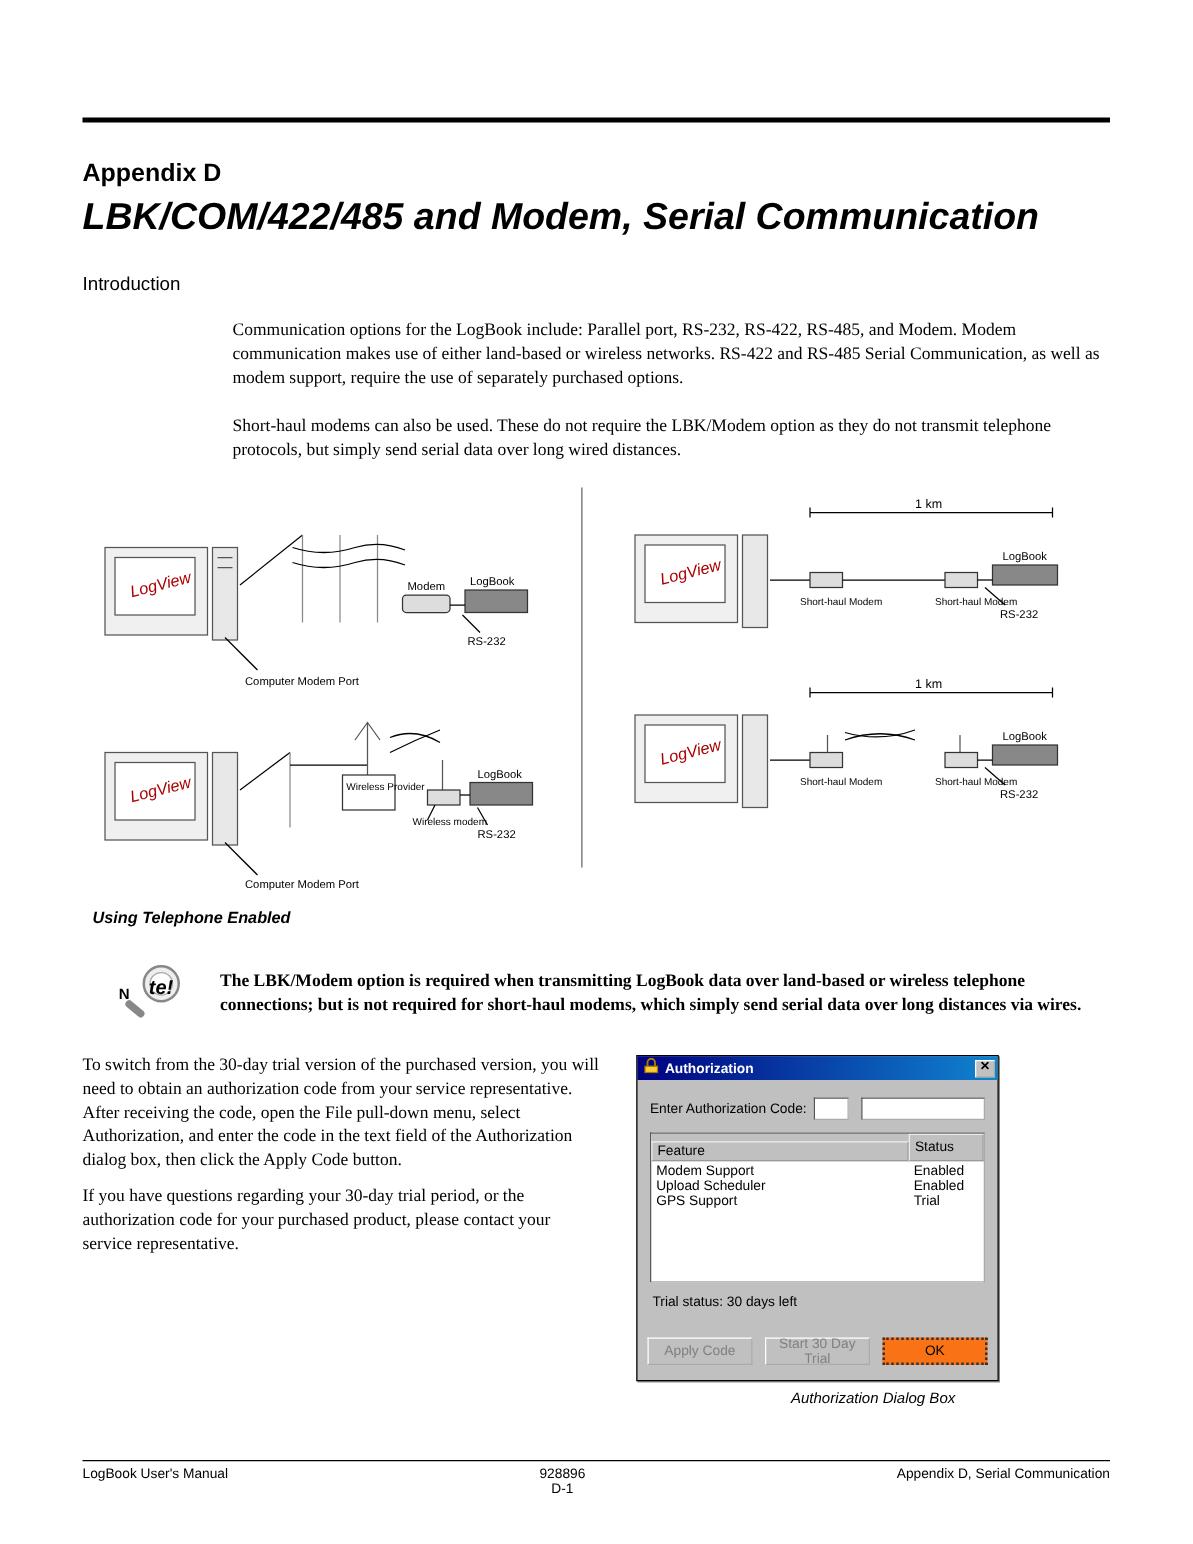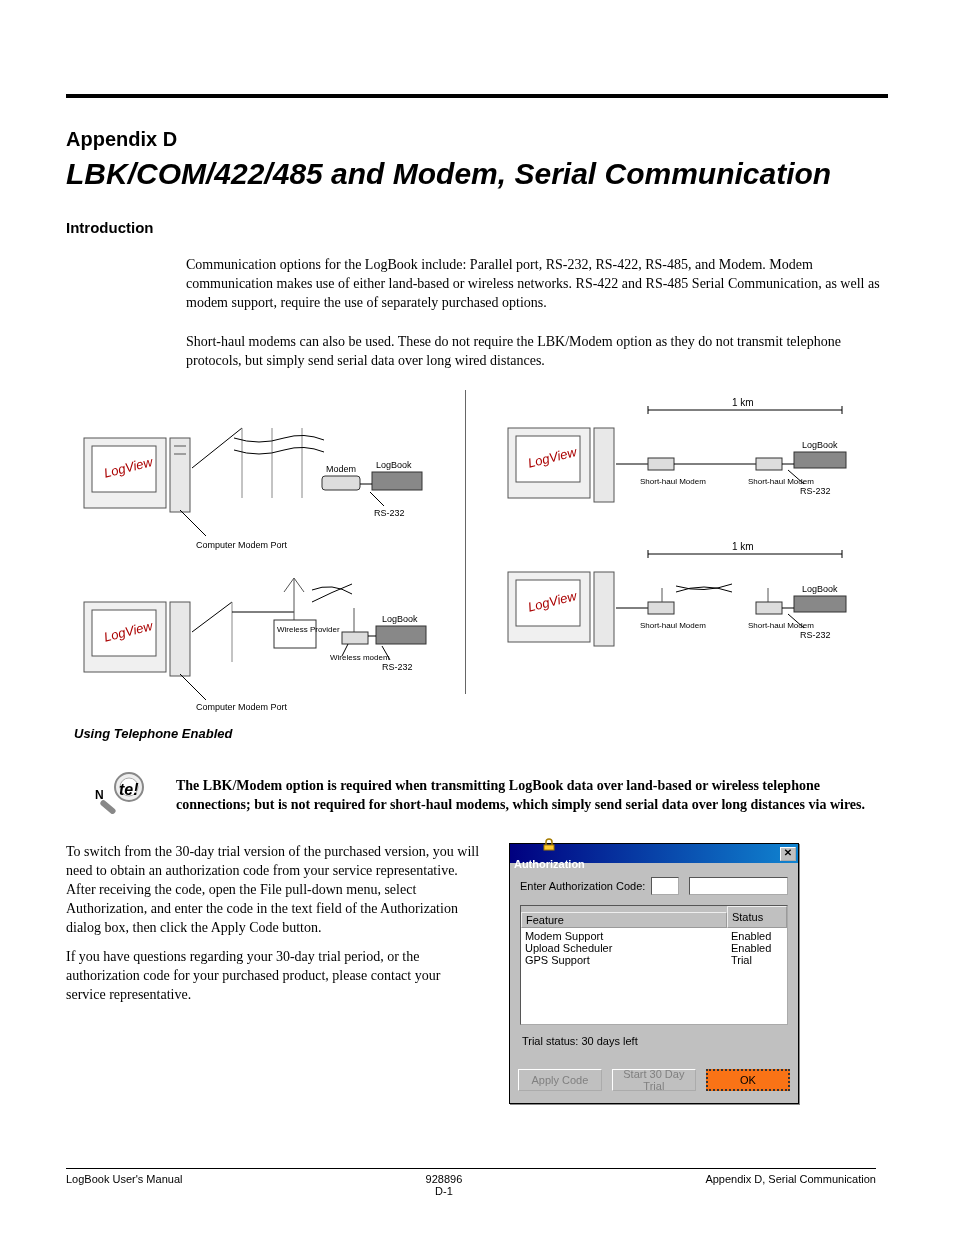--- a/index.html
+++ b/index.html
@@ -34,21 +34,21 @@
     .chapter-title {
       font-family: Arial, Helvetica, sans-serif;
       font-size: 30px;
       font-weight: bold;
       font-style: italic;
       margin-bottom: 28px;
     }
     .subhead {
       font-family: Arial, Helvetica, sans-serif;
       font-size: 15px;
-      font-weight: bold;
+      font-weight: normal;
       margin-bottom: 10px;
     }
     .body-text {
       font-size: 14px;
       line-height: 1.35;
       margin-bottom: 10px;
     }
     .body-text.indented {
       margin-left: 120px;
       margin-bottom: 12px;
@@ -122,21 +122,20 @@
       color: #fff;
       padding: 2px 2px 2px 4px;
       font-weight: bold;
       font-size: 11px;
       height: 19px;
     }
     .titlebar .sys {
       display: flex;
       align-items: center;
       gap: 4px;
-      flex-direction: column;
     }
     .closebtn {
       width: 16px;
       height: 14px;
       background: #c0c0c0;
       border: 1px outset #fff;
       font-family: Arial, sans-serif;
       font-size: 10px;
       line-height: 10px;
       text-align: center;
@@ -232,21 +231,21 @@
       font-family: Arial, Helvetica, sans-serif;
       font-style: italic;
       font-size: 12px;
       text-align: center;
       margin-top: 6px;
       padding-bottom: 2px;
     }
     .footer {
       position: absolute;
       left: 66px;
-      right: 78px;
+      right: 66px;
       bottom: 38px;
       border-top: 1px solid #000;
       padding-top: 4px;
       display: flex;
       justify-content: space-between;
       font-family: Arial, Helvetica, sans-serif;
       font-size: 11px;
     }
     .footer .fl {}
     .footer .fc { text-align: center; }
@@ -435,20 +434,21 @@
             </div>
           </div>
           <div class="trial-status">Trial status: 30 days left</div>
         </div>
         <div class="dialog-buttons">
           <div class="dbtn">Apply Code</div>
           <div class="dbtn">Start 30 Day Trial</div>
           <div class="dbtn ok">OK</div>
         </div>
       </div>
+      <div class="dialog-caption">Authorization Dialog Box</div>
     </div>
   </div>
 </div>
 
 <div class="footer">
   <div class="fl">LogBook User's Manual</div>
   <div class="fc">
     <div>928896</div>
     <div>D-1</div>
   </div>

